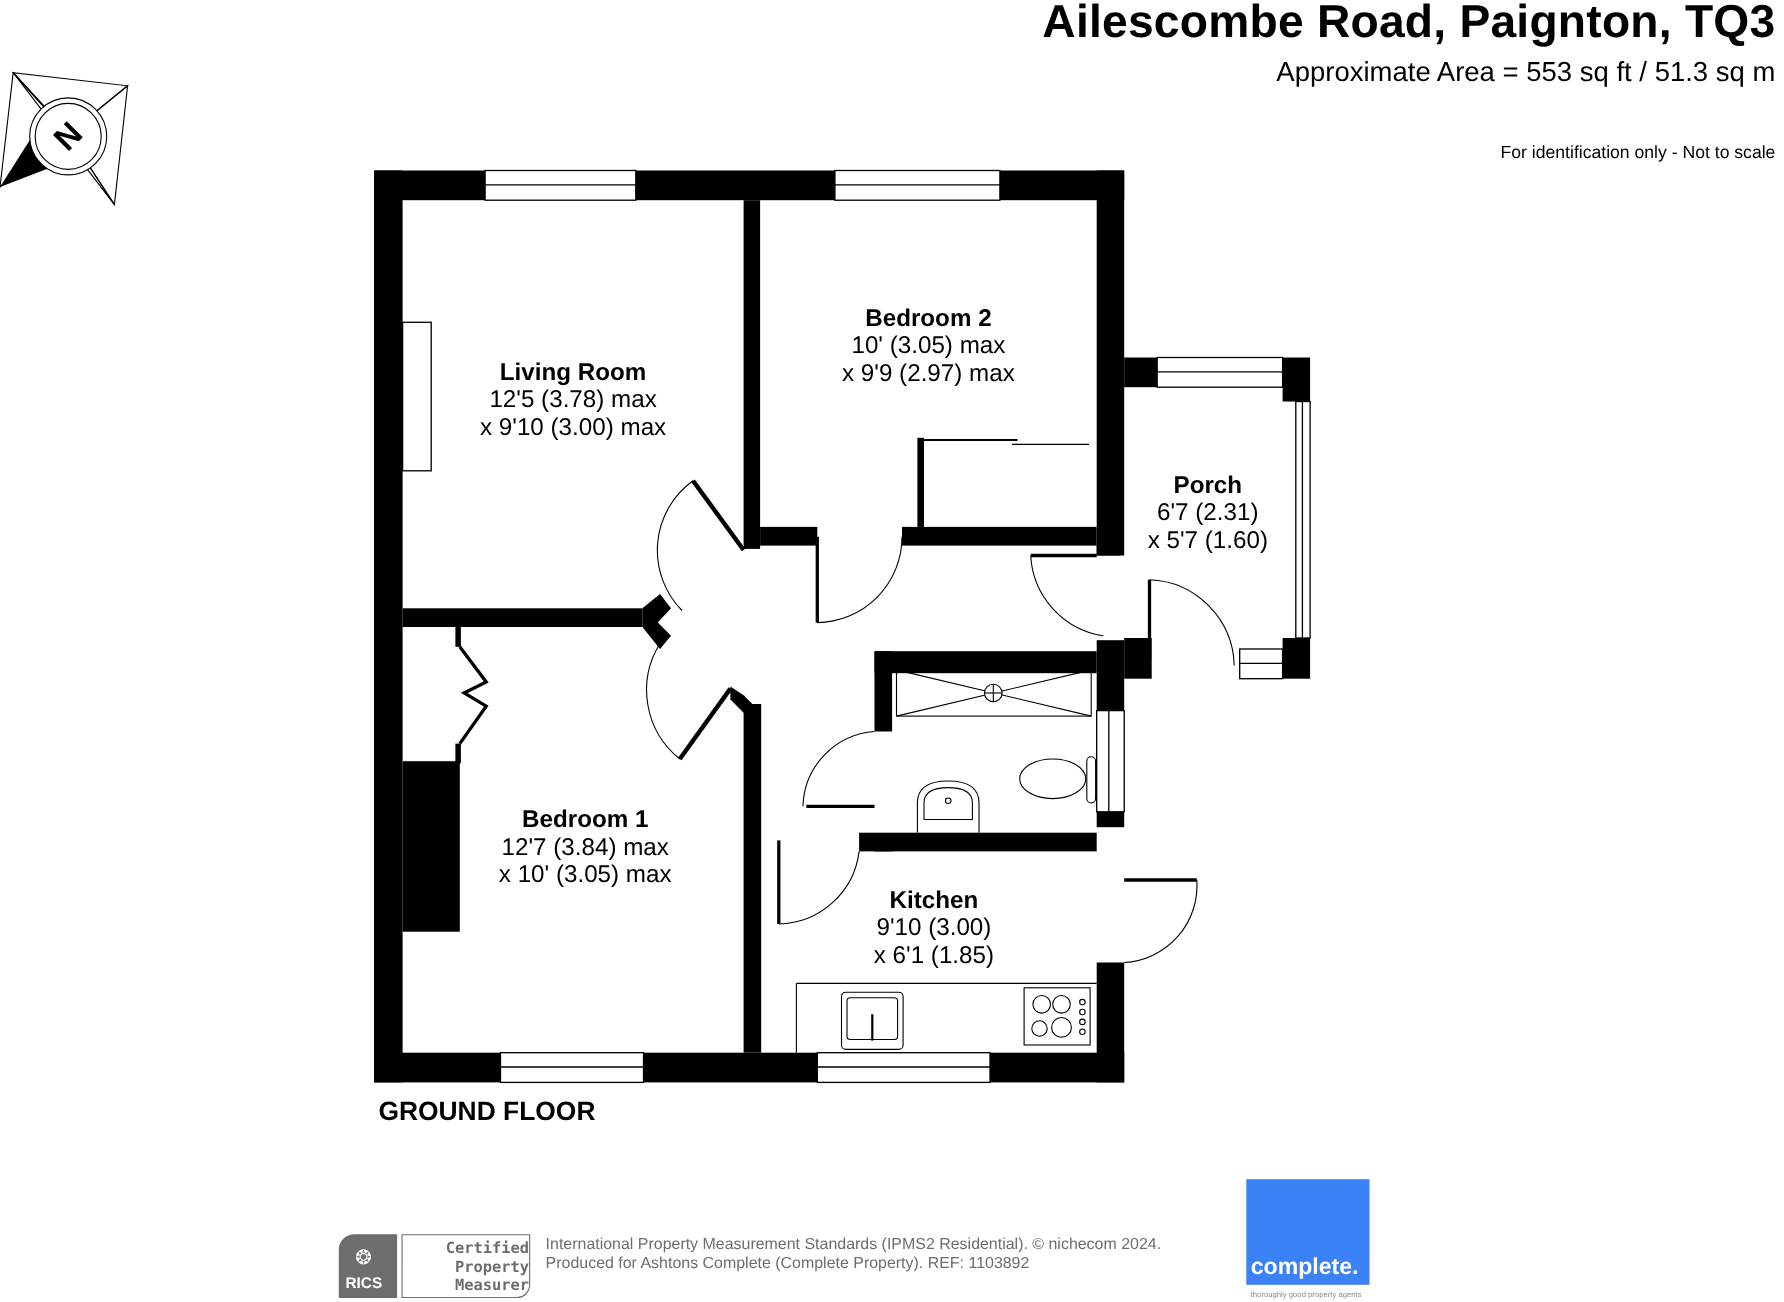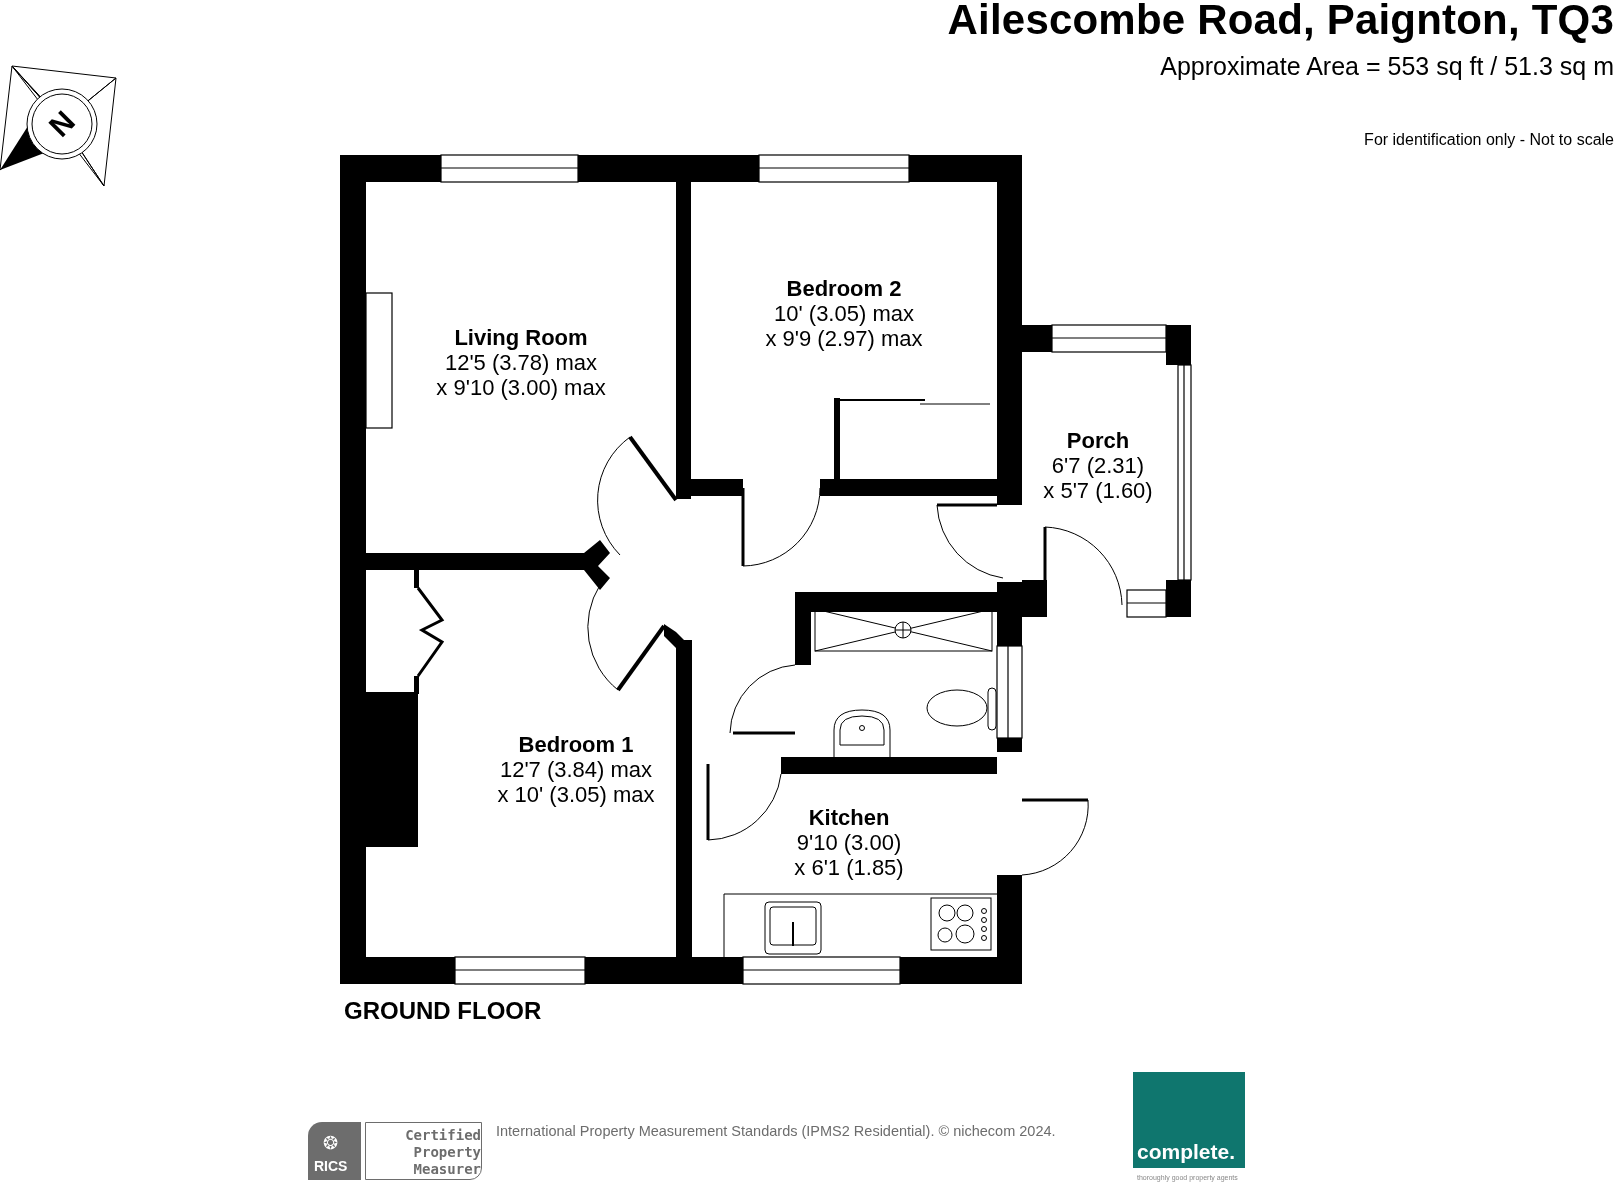--- a/index.html
+++ b/index.html
@@ -14,21 +14,21 @@
   .floor-label { position: absolute; left: 344px; top: 997px; font-size: 24px; font-weight: bold; white-space: nowrap; }
   .rics-badge { position: absolute; left: 308px; top: 1122px; width: 176px; height: 60px; }
   .rics-dark { position: absolute; left: 0; top: 0; width: 53px; height: 58px; background: #6d6d6d; border-radius: 14px 0 0 0; color: #fff; }
   .rics-dark .lion { position: absolute; left: 15px; top: 10px; font-size: 18px; }
   .rics-dark .rics-text { position: absolute; left: 6px; top: 36px; font-size: 14px; font-weight: bold; }
   .rics-box { position: absolute; left: 57px; top: 0; width: 115px; height: 56px; border: 1.5px solid #6d6d6d; border-radius: 0 0 12px 0; }
   .rics-box .line { display: block; font-family: "DejaVu Sans Mono", monospace; font-weight: bold; font-size: 14px; color: #6d6d6d; line-height: 17px; padding-left: 6px; text-align: right; }
   .rics-box .line:first-child { padding-top: 4px; }
   .footer-text { position: absolute; left: 496px; top: 1122px; font-size: 14.5px; color: #6d6d6d; line-height: 18px; white-space: nowrap; }
   .complete-logo { position: absolute; left: 1133px; top: 1072px; width: 112px; height: 112px; }
-  .complete-box { position: absolute; left: 0; top: 0; width: 112px; height: 96px; background: #0f766e; }
+  .complete-box { position: absolute; left: 0; top: 0; width: 112px; height: 96px; background: #3b82f6; }
   .complete-box .word { position: absolute; left: 4px; bottom: 4px; color: #fff; font-weight: bold; font-size: 21px; }
   .complete-tag { position: absolute; left: 4px; top: 102px; font-size: 7px; color: #888; white-space: nowrap; }
 </style>
 </head>
 <body>
 
 <div class="title">Ailescombe Road, Paignton, TQ3</div>
 <div class="area">Approximate Area = 553 sq ft / 51.3 sq m</div>
 <div class="note">For identification only - Not to scale</div>
 
@@ -189,21 +189,21 @@
 <div class="room-label" style="left:844px; top:276px;">
   <span class="name">Bedroom 2</span>
   <span class="dim">10' (3.05) max</span>
   <span class="dim">x 9'9 (2.97) max</span>
 </div>
 <div class="room-label" style="left:1098px; top:428px;">
   <span class="name">Porch</span>
   <span class="dim">6'7 (2.31)</span>
   <span class="dim">x 5'7 (1.60)</span>
 </div>
-<div class="room-label" style="left:532px; top:732px;margin-left:44px;">
+<div class="room-label" style="left:532px; top:732px;">
   <span class="name">Bedroom 1</span>
   <span class="dim">12'7 (3.84) max</span>
   <span class="dim">x 10' (3.05) max</span>
 </div>
 <div class="room-label" style="left:849px; top:805px;">
   <span class="name">Kitchen</span>
   <span class="dim">9'10 (3.00)</span>
   <span class="dim">x 6'1 (1.85)</span>
 </div>
 
@@ -216,20 +216,21 @@
   </div>
   <div class="rics-box">
     <span class="line">Certified</span>
     <span class="line">Property</span>
     <span class="line">Measurer</span>
   </div>
 </div>
 
 <div class="footer-text">
   <div>International Property Measurement Standards (IPMS2 Residential).   © nichecom 2024.</div>
+  <div>Produced for Ashtons Complete (Complete Property).   REF: 1103892</div>
 </div>
 
 <div class="complete-logo">
   <div class="complete-box">
     <span class="word">complete.</span>
   </div>
   <div class="complete-tag">thoroughly good property agents</div>
 </div>
 
 </body></html>

